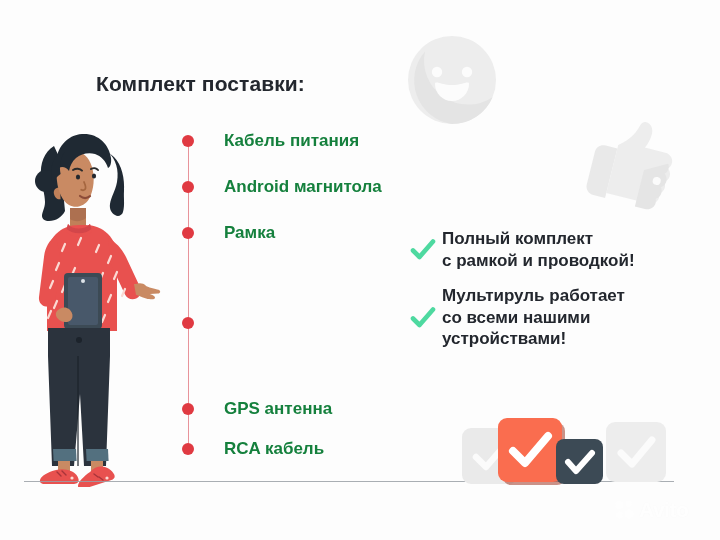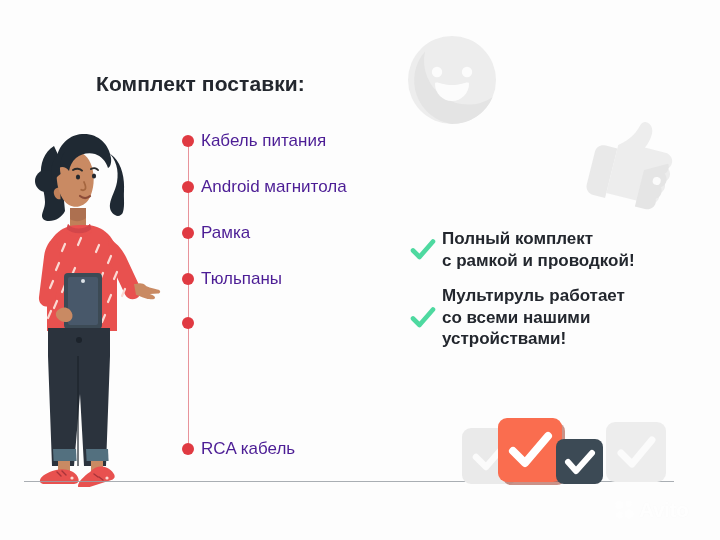--- a/index.html
+++ b/index.html
@@ -88,25 +88,26 @@
     position: relative;
     flex: 0 0 auto;
     width: 12px;
     height: 12px;
     border-radius: 50%;
     background: #E03A42;
     margin-top: 5px;
     z-index: 2;
   }
   .item-text {
-    margin-left: 7px;
+    margin-left: 30px;
     font-size: 17px;
-    color: #4c1d95;
+    color: #15803d;
     line-height: 21px;
     white-space: nowrap;
+    font-weight: bold;
   }
   .item-sub {
     display: block;
     margin-left: 8px;
     font-size: 13px;
     color: #23272E;
     line-height: 17px;
     white-space: nowrap;
   }
 
@@ -314,30 +315,30 @@
     <div class="list-item" style="top:92px">
       <span class="bullet-dot"></span>
       <span class="item-text">Рамка</span>
     </div>
 
     <div class="list-item" style="top:46px">
       <span class="bullet-dot"></span>
       <span class="item-text">Android магнитола</span>
     </div>
 
-    <div class="list-item" style="top:138px">
-      <span class="bullet-dot"></span>
-      <span class="item-text">Тюльпаны</span>
-    </div>
 
     <div class="list-item" style="top:182px">
       <span class="bullet-dot"></span>
     </div>
 
 
+    <div class="list-item" style="top:268px">
+      <span class="bullet-dot"></span>
+      <span class="item-text">GPS антенна</span>
+    </div>
 
     <div class="list-item" style="top:308px">
       <span class="bullet-dot"></span>
       <span class="item-text">RCA кабель</span>
     </div>
   </div>
 
   <div id="benefits">
     <div class="benefit">
       <span class="check-mark">

